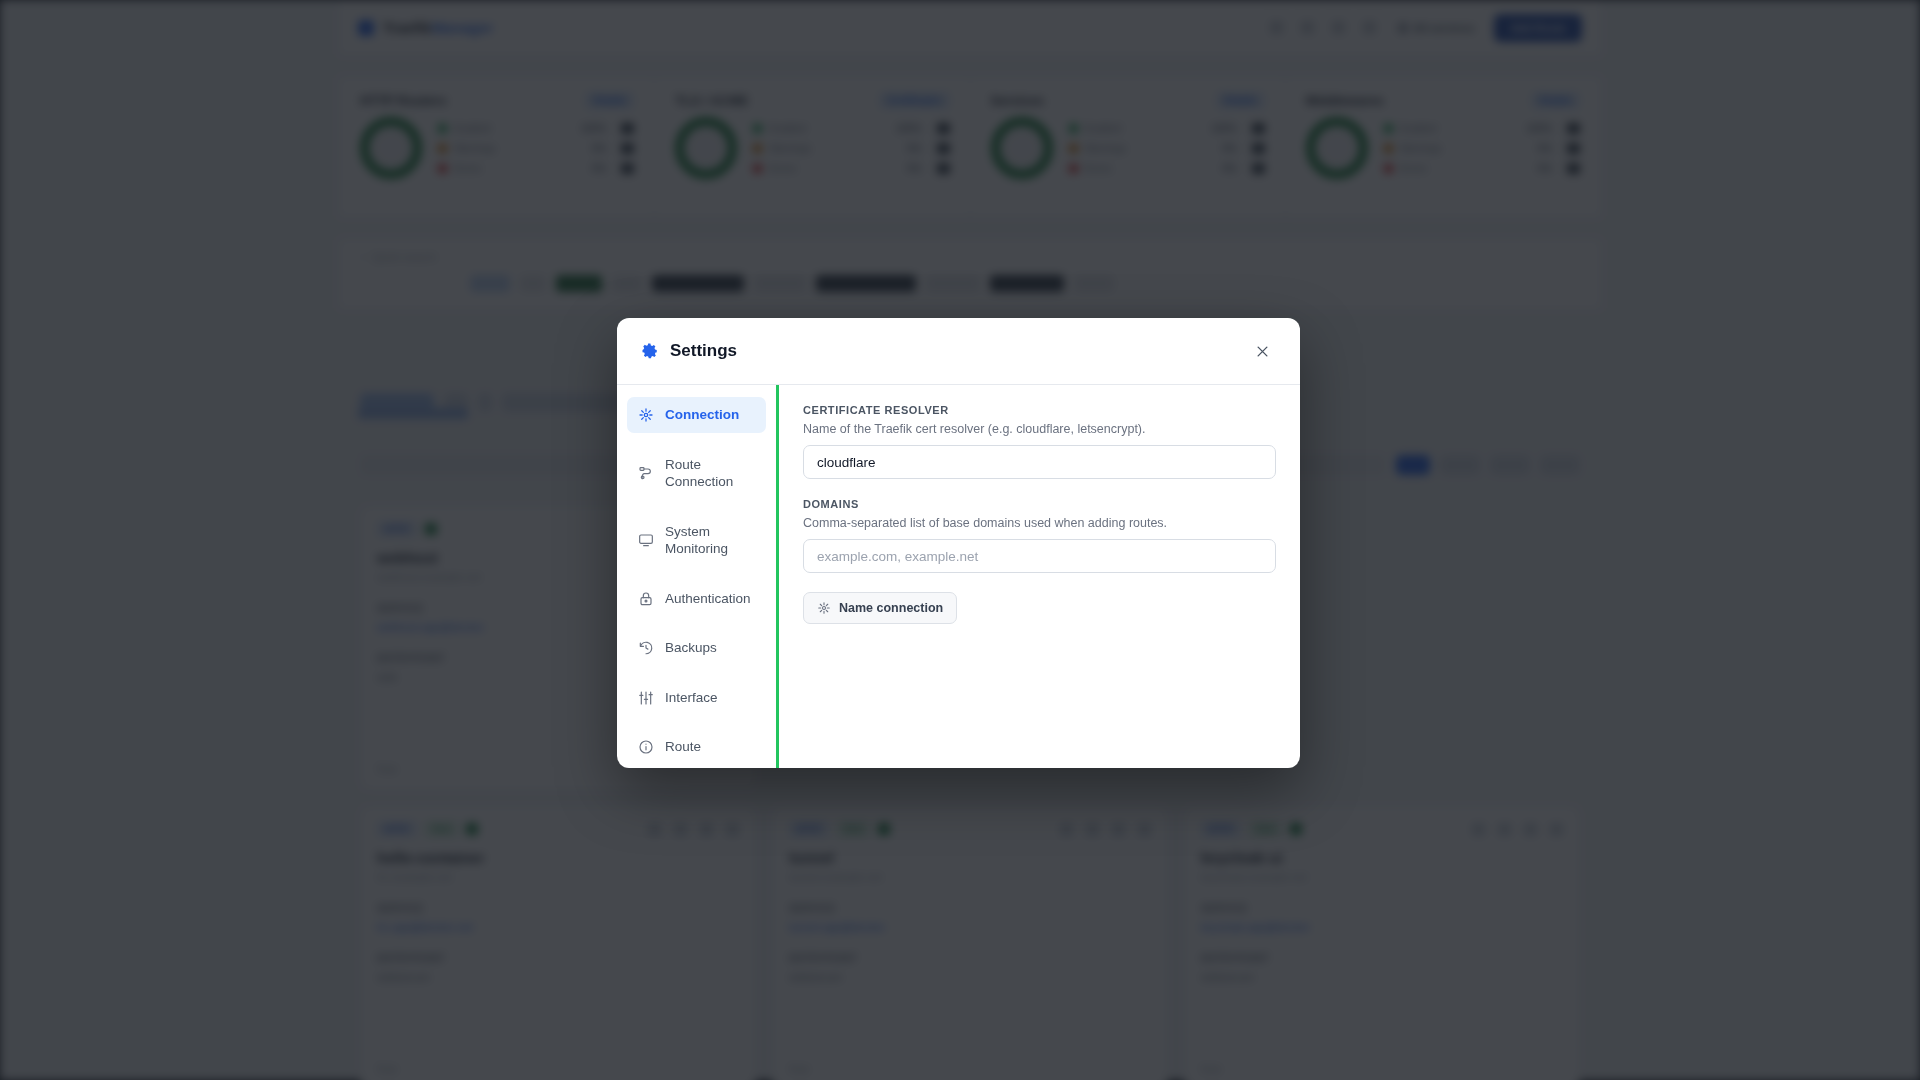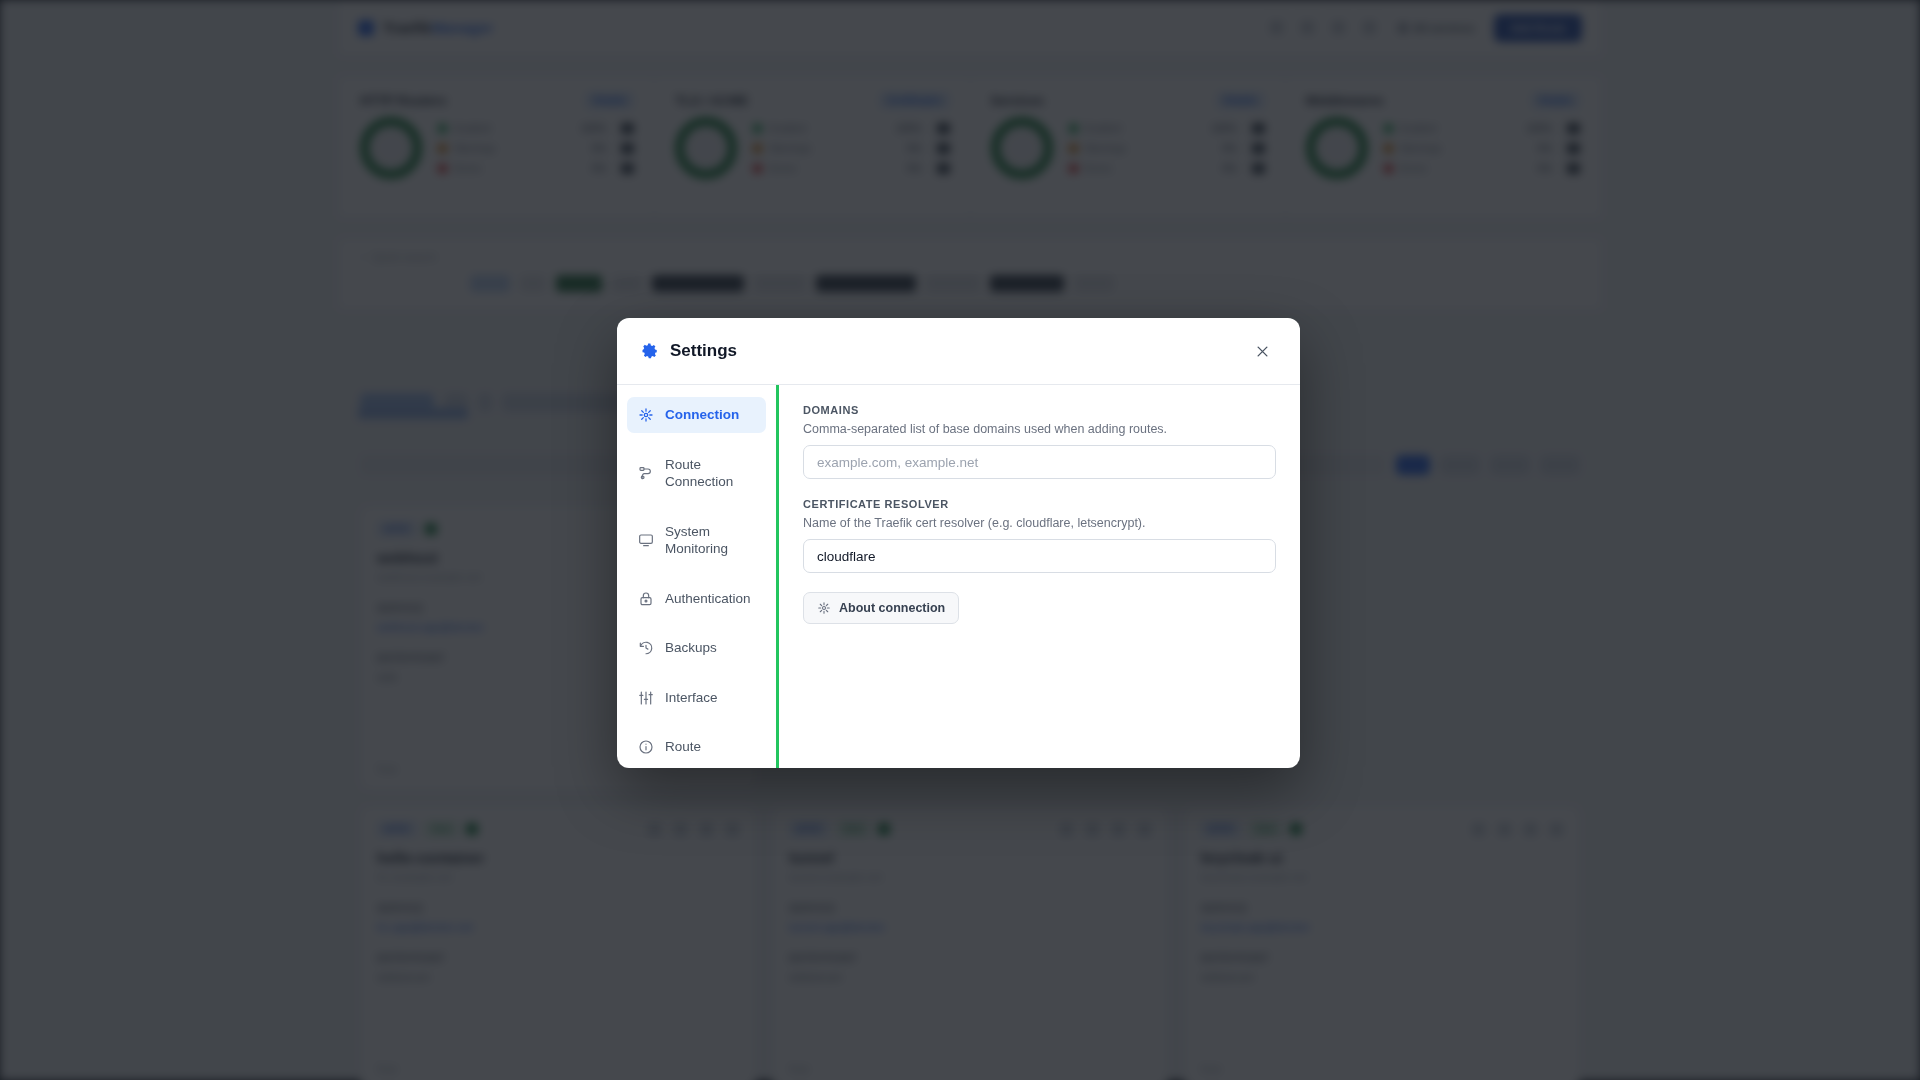--- a/index.html
+++ b/index.html
@@ -583,37 +583,37 @@
           </svg>
         </span>
         <span class="nav-label">Route</span>
       </div>
 
     </div>
 
     <div class="modal-content">
 
       <div class="field">
+        <div class="field-label">CERTIFICATE RESOLVER</div>
+        <div class="field-help">Name of the Traefik cert resolver (e.g. cloudflare, letsencrypt).</div>
+        <input class="field-input" type="text" placeholder="" value="cloudflare" style="">
+      </div>
+
+      <div class="field">
         <div class="field-label">DOMAINS</div>
         <div class="field-help">Comma-separated list of base domains used when adding routes.</div>
         <input class="field-input" type="text" placeholder="example.com, example.net" style="">
-      </div>
-
-      <div class="field">
-        <div class="field-label">CERTIFICATE RESOLVER</div>
-        <div class="field-help">Name of the Traefik cert resolver (e.g. cloudflare, letsencrypt).</div>
-        <input class="field-input" type="text" placeholder="" value="cloudflare" style="">
       </div>
 
 
       <button class="test-btn">
         <span class="tb-ico">
           <svg viewBox="0 0 24 24" fill="none" stroke="currentColor" stroke-width="1.9" stroke-linecap="round" stroke-linejoin="round">
             <circle cx="12" cy="12" r="2.6"></circle>
             <path d="M12 3v3.3M12 17.7V21M3 12h3.3M17.7 12H21M5.6 5.6l2.4 2.4M16 16l2.4 2.4M18.4 5.6L16 8M8 16l-2.4 2.4"></path>
           </svg>
         </span>
-        <span>About connection</span>
+        <span>Name connection</span>
       </button>
 
     </div>
   </div>
 </div>
 
 </body></html>

